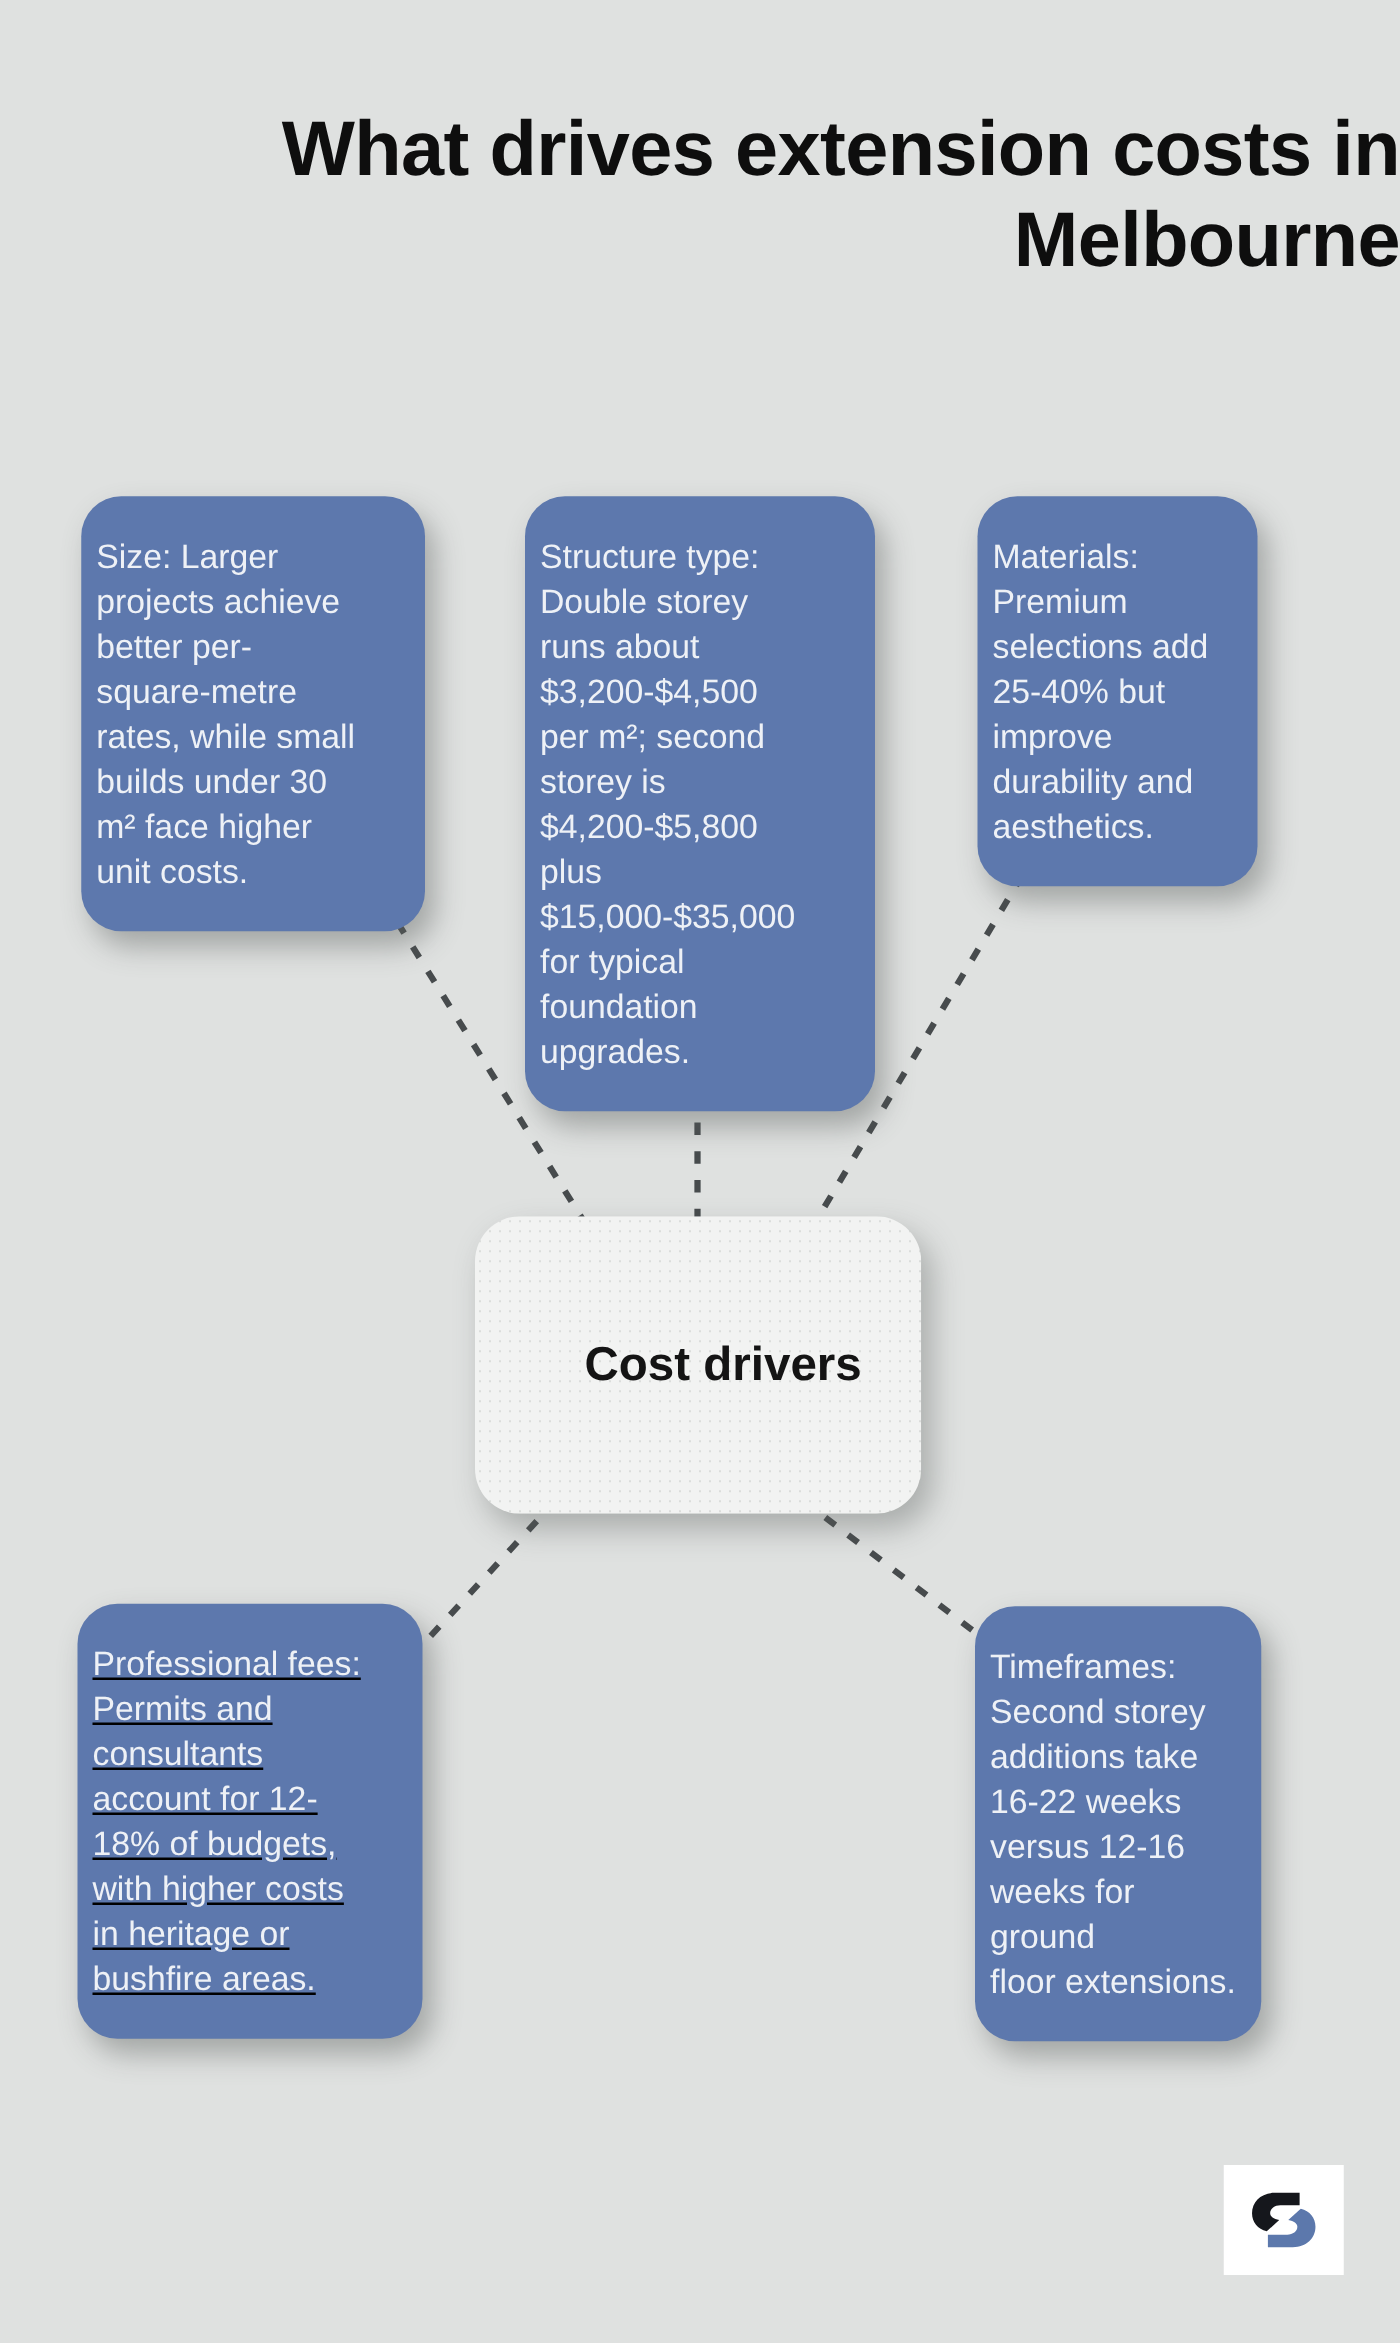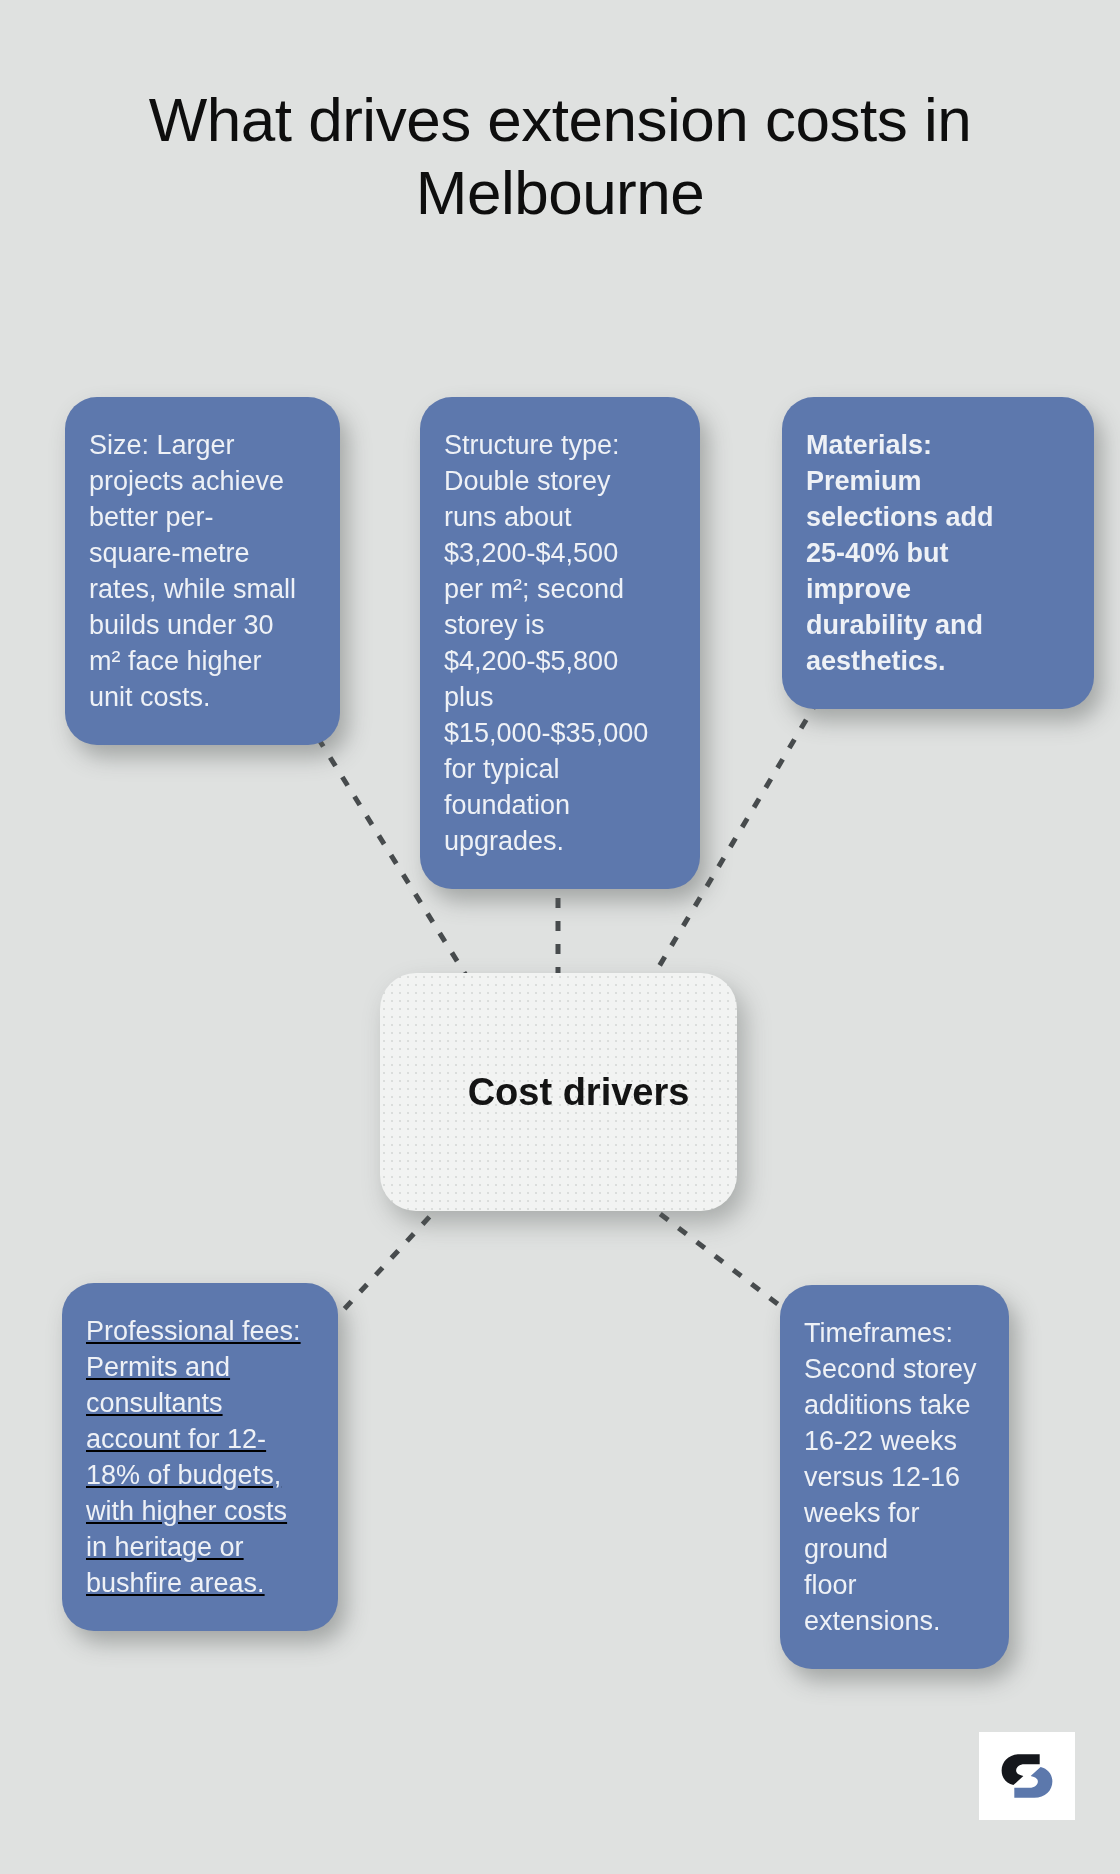--- a/index.html
+++ b/index.html
@@ -18,54 +18,54 @@
   body{
     background:var(--background);
     font-family:"Liberation Sans","DejaVu Sans",sans-serif;
     position:relative;
     overflow:hidden;
   }
   .canvas{position:absolute;inset:0;}
   .title{
     position:absolute;
     top:84px;left:0;width:100%;
-    text-align:center;
+    text-align:right;
     font-size:62px;
-    font-weight:400;
+    font-weight:700;
     line-height:1.17;
     letter-spacing:-0.5px;
     color:var(--title-color);
     white-space:pre-line;
   }
   svg.connectors{
     position:absolute;top:0;left:0;width:1120px;height:1874px;
     z-index:1;
   }
   svg.connectors line{
     stroke:var(--connector);
     stroke-width:5;
     stroke-dasharray:10 13;
   }
   .card{
     position:absolute;
     z-index:2;
     background:var(--node-fill);
     border-radius:32px;
     box-shadow:8px 12px 22px rgba(90,95,93,0.45);
-    padding:30px 24px;
+    padding:30px 12px;
   }
   .card p{
     color:var(--node-text);
     font-size:27px;
     line-height:36px;
     white-space:pre-line;
   }
   .card-size{left:65px;top:397px;width:275px;}
   .card-structure{left:420px;top:397px;width:280px;}
-  .card-materials{left:782px;top:397px;width:312px;font-weight:bold;}
+  .card-materials{left:782px;top:397px;width:224px;}
   .card-fees{left:62px;top:1283px;width:276px;text-decoration:underline;}
   .card-timeframes{left:780px;top:1285px;width:229px;}
   .center-node{
     position:absolute;
     z-index:2;
     left:380px;top:973px;width:357px;height:238px;
     background:var(--center-fill);
     background-image:radial-gradient(rgba(150,155,152,0.25) 1px, transparent 1px);
     background-size:8px 8px;
     border-radius:36px;

